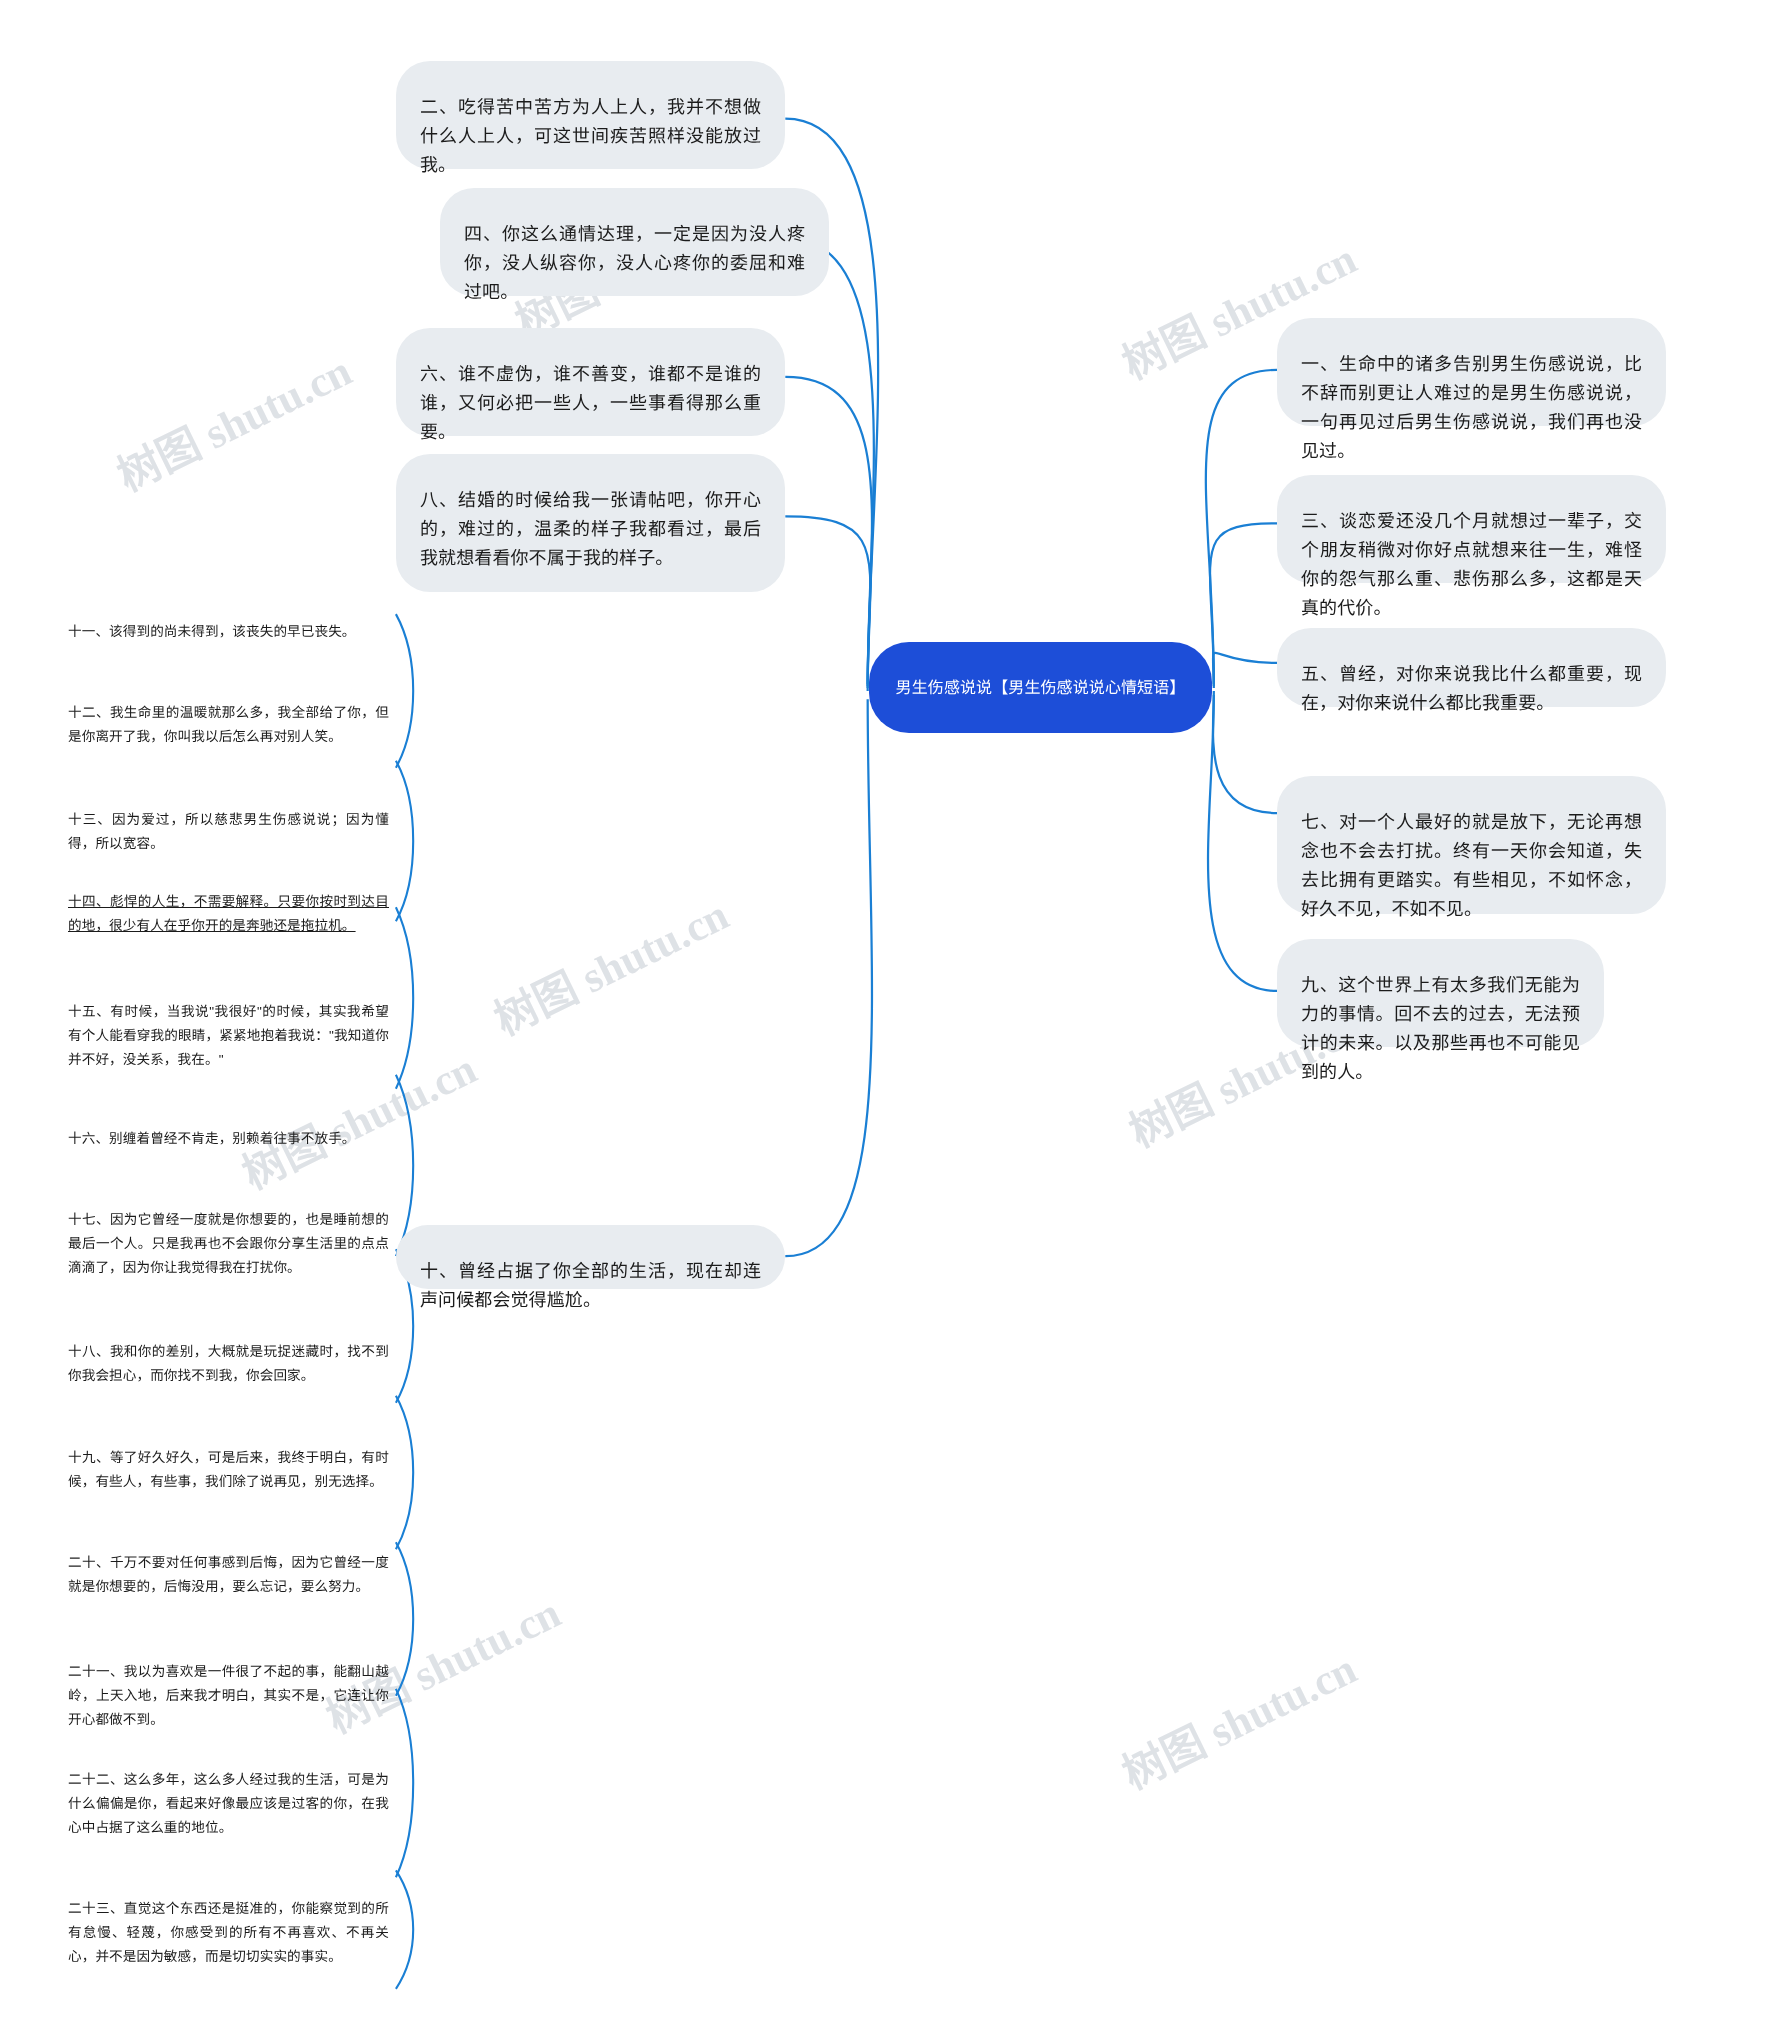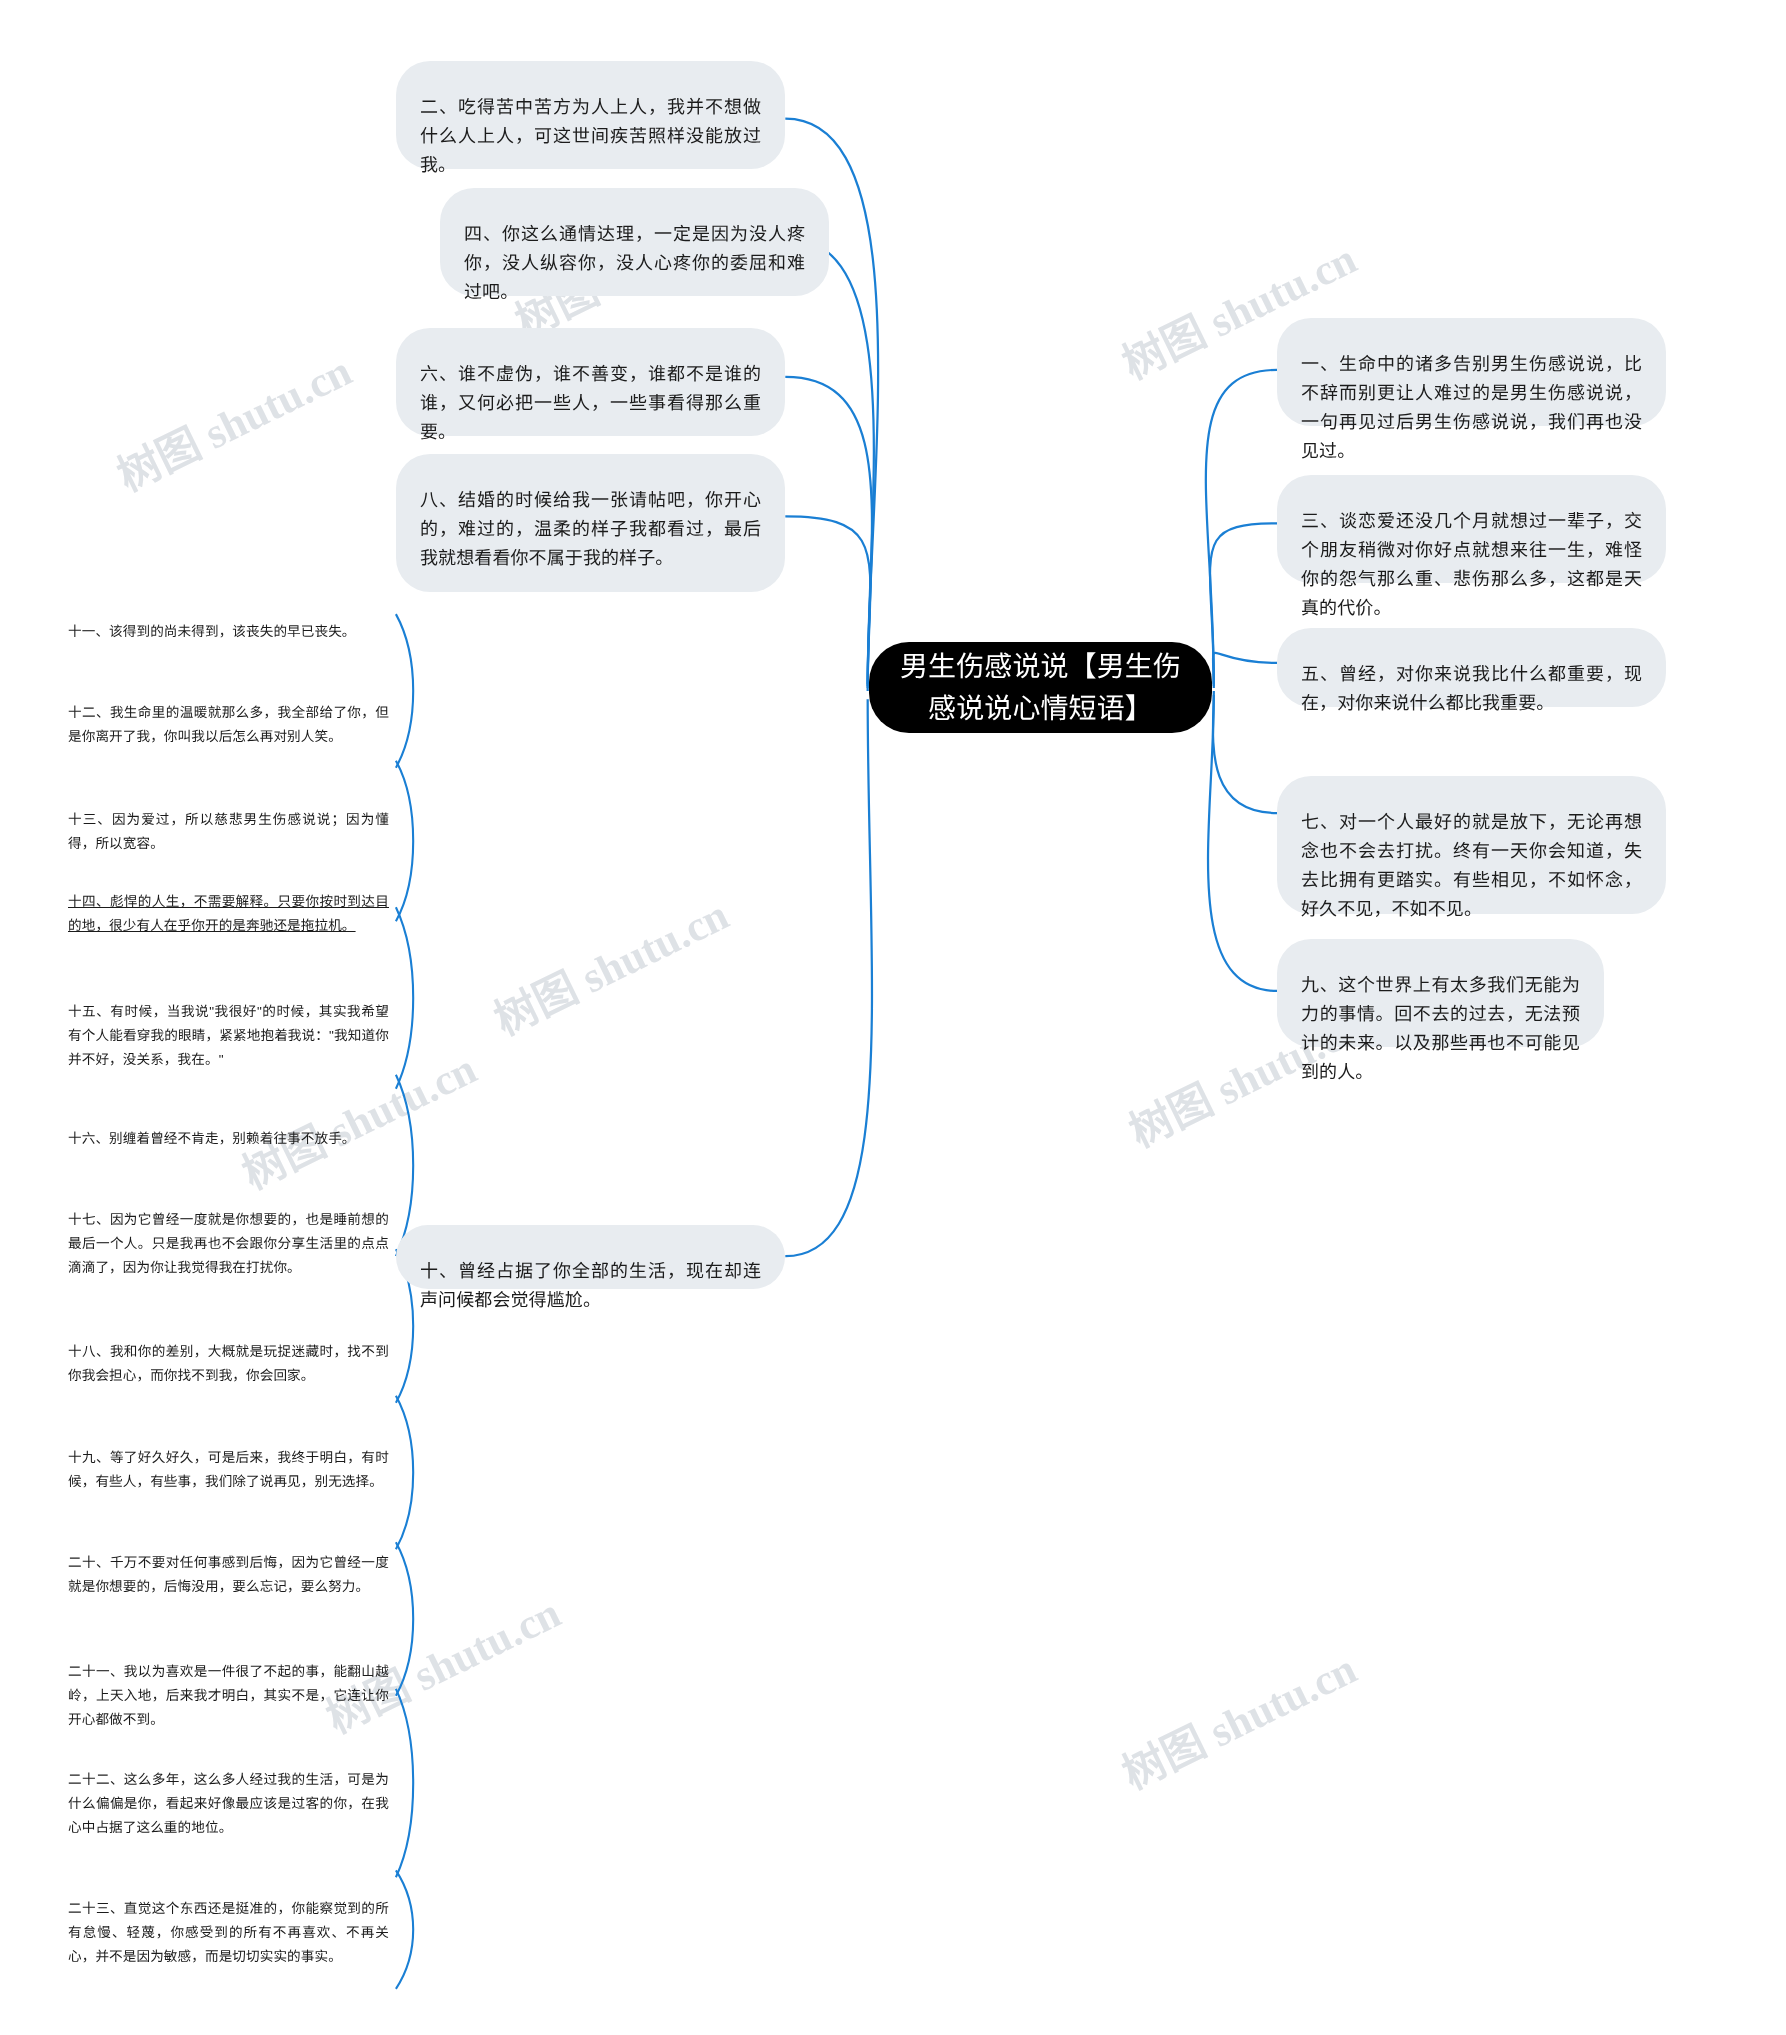--- a/index.html
+++ b/index.html
@@ -60,23 +60,23 @@
     color: #1b1b1b;
     font-size: 18px;
     line-height: 1.62;
     letter-spacing: 0.1px;
     padding: 32px 24px;
     text-align: justify;
     text-justify: inter-ideograph;
   }
 
   .node.root {
-    background: #000000;
+    background: #1d4ed8;
     color: #ffffff;
-    font-size: 28px;
+    font-size: 16px;
     line-height: 1.5;
     text-align: center;
     border-radius: 40px;
     padding: 0 21px;
     display: flex;
     align-items: center;
     justify-content: center;
   }
 
   

